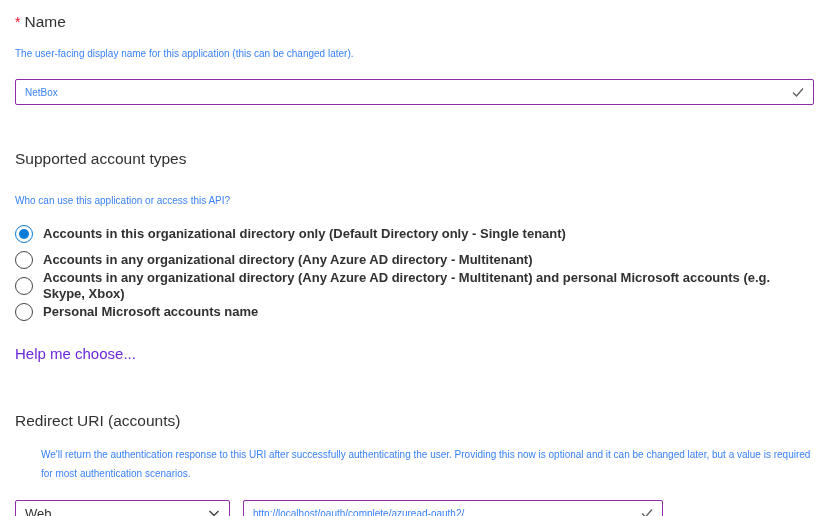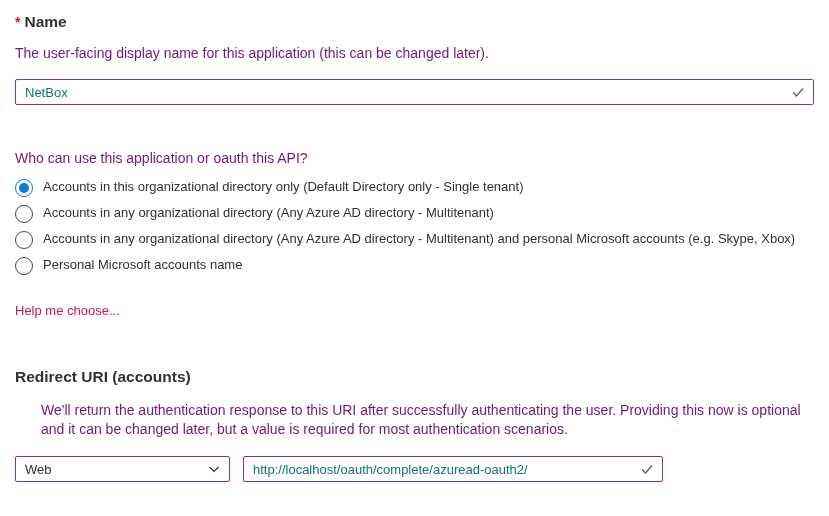--- a/index.html
+++ b/index.html
@@ -4,68 +4,68 @@
 <style>
   * { margin: 0; padding: 0; box-sizing: border-box; }
   html, body { background: #ffffff; }
   body {
     width: 829px; height: 516px; overflow: hidden;
     font-family: "Liberation Sans", "DejaVu Sans", sans-serif;
     color: #323130;
     padding: 12px 15px 0 15px;
   }
   .section-title {
-    font-size: 15.5px; font-weight: 700; color: #323130; line-height: 20px;
+    font-size: 15.5px; font-weight: 400; color: #323130; line-height: 20px;
   }
   .required {
     color: #e81123; margin-right: 4px; font-size: 14px;
   }
   .desc, .question {
-    font-size: 14px; color: #701a75; line-height: 19px;
+    font-size: 10px; color: #3b82f6; line-height: 19px;
   }
   .desc { margin-top: 12px; }
   
   .input-wrap {
     position: relative; display: flex; align-items: center;
     border: 1px solid #8a2da5; border-radius: 2px; background: #fff;
     height: 26px;
   }
   .input-wrap input {
     flex: 1 1 auto; border: none; outline: none; background: transparent;
     font-family: "Liberation Sans", "DejaVu Sans", sans-serif;
-    font-size: 13px; color: #0f766e; padding: 0 26px 0 9px; height: 100%;
+    font-size: 10px; color: #3b82f6; padding: 0 26px 0 9px; height: 100%;
   }
   .trail-icon {
     position: absolute; right: 7px; top: 50%; transform: translateY(-50%);
     width: 16px; height: 16px; display: flex; align-items: center; justify-content: center;
     pointer-events: none;
   }
   .name-input-wrap { margin-top: 16px; width: 799px; }
   
   .account-types { margin-top: 44px; }
   .question { margin-top: 22px; }
   .radio-list { margin-top: 11px; }
   .radio-row {
-    display: flex; height: 26px; cursor: pointer;
+    display: flex; align-items: center; height: 26px; cursor: pointer; font-weight: bold;
   }
   .radio-circle {
     width: 18px; height: 18px; border-radius: 50%;
     border: 1px solid #484644; background: #fff;
     margin-right: 10px; flex: 0 0 auto; position: relative;
   }
   .radio-circle.selected { border-color: #0c7cd5; }
   .radio-circle.selected::after {
     content: ""; position: absolute; left: 50%; top: 50%;
     width: 10px; height: 10px; border-radius: 50%;
     background: #0c7cd5; transform: translate(-50%, -50%);
   }
   .radio-label { font-size: 13px; color: #323130; line-height: 16px; }
   .help-link {
-    display: inline-block; margin-top: 20px; font-size: 13px;
-    color: #be185d; text-decoration: none; cursor: pointer;
+    display: inline-block; margin-top: 20px; font-size: 15px;
+    color: #6d28d9; text-decoration: none; cursor: pointer;
   }
   
   .redirect-section { margin-top: 48px; }
   .redirect-desc { margin-top: 14px; max-width: 806px; margin-left: 26px; }
   .uri-row { margin-top: 17px; display: flex; gap: 13px; align-items: center; }
   .platform-select {
     position: relative; width: 215px; height: 26px;
     border: 1px solid #8a2da5; border-radius: 2px; background: #fff;
     display: flex; align-items: center; cursor: pointer;
   }
@@ -86,21 +86,22 @@
       <input type="text" value="NetBox" style="">
       <span class="trail-icon">
         <svg width="14" height="14" viewBox="0 0 14 14" fill="none">
           <path d="M2 7.5 L5.5 11 L12 3.5" stroke="#605e5c" stroke-width="1.3" fill="none"></path>
         </svg>
       </span>
     </div>
   </section>
 
   <section class="account-types">
-    <p class="question">Who can use this application or oauth this API?</p>
+    <h3 class="section-title">Supported account types</h3>
+    <p class="question">Who can use this application or access this API?</p>
     <div class="radio-list">
   <div class="radio-row" role="radio" aria-checked="true">
     <span class="radio-circle selected"></span>
     <span class="radio-label">Accounts in this organizational directory only (Default Directory only - Single tenant)</span>
   </div>
 
   <div class="radio-row" role="radio" aria-checked="false">
     <span class="radio-circle"></span>
     <span class="radio-label">Accounts in any organizational directory (Any Azure AD directory - Multitenant)</span>
   </div>

